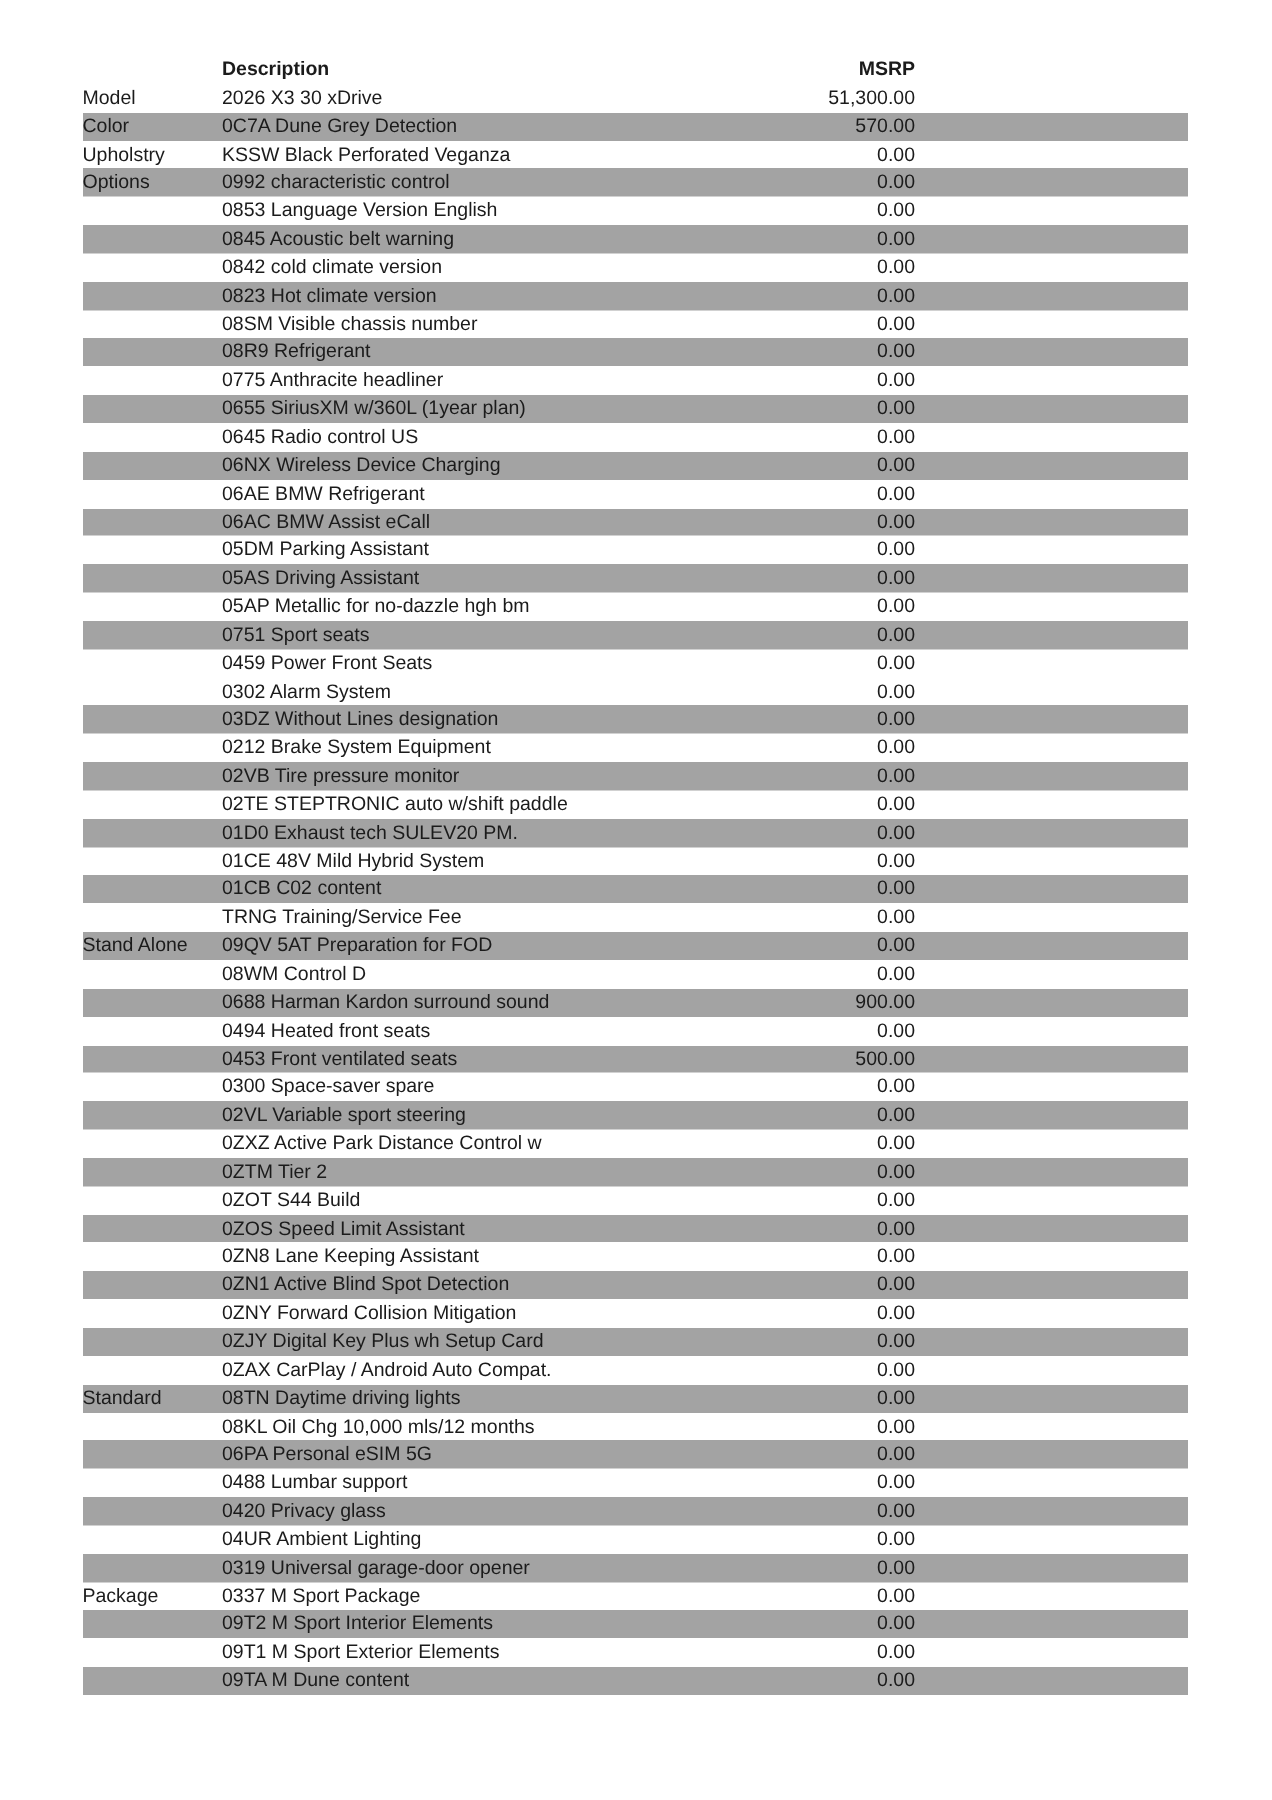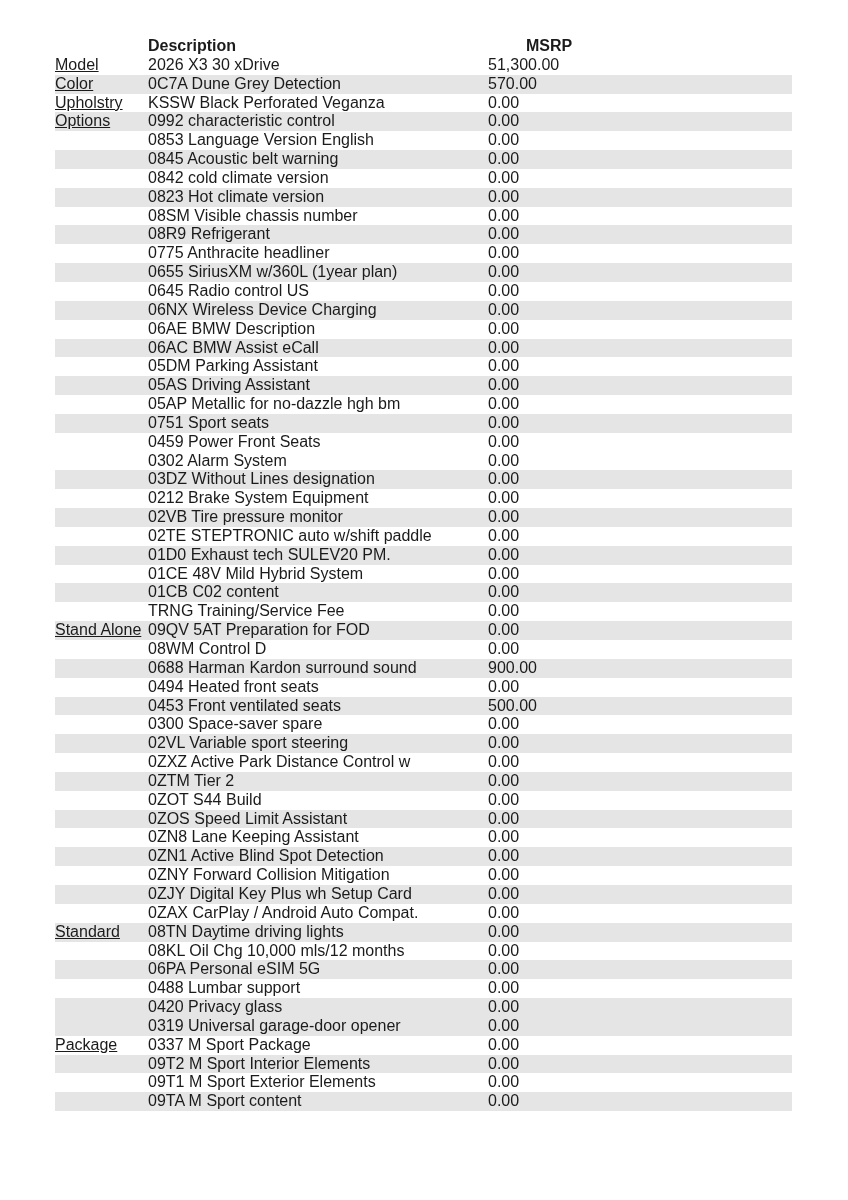--- a/index.html
+++ b/index.html
@@ -15,46 +15,46 @@
     position: relative;
     overflow: hidden;
   }
   .doc-table {
     position: absolute;
     left: 55px;
     top: 37px;
     width: 737px;
     border-collapse: collapse;
     table-layout: fixed;
-    font-size: 16px;
+    font-size: 13px;
   }
   .doc-table th,
   .doc-table td {
     height: 18.85px;
     line-height: 18.85px;
     padding: 0;
     margin: 0;
     white-space: nowrap;
     overflow: hidden;
     vertical-align: middle;
     font-weight: normal;
   }
   .col-cat   { width: 93px;  }
   .col-desc  { width: 340px; }
   .col-msrp  { width: 122px; }
   .col-pad   { width: 182px; }
-  .cell-cat  { padding-left: 6px; text-align: left; text-decoration: underline; }
+  .cell-cat  { padding-left: 6px; text-align: left; }
   .cell-desc { text-align: left; }
-  .cell-msrp { }
+  .cell-msrp { text-align: right; }
   thead th.cell-desc,
   thead th.cell-msrp {
     font-weight: bold;
   }
   tbody tr.shaded {
-    background: #e5e5e5;
+    background: #a3a3a3;
   }
 </style>
 </head>
 <body>
 
 <table class="doc-table">
   <colgroup>
     <col class="col-cat">
     <col class="col-desc">
     <col class="col-msrp">
@@ -148,21 +148,21 @@
     <td></td>
   </tr>
       <tr class="shaded">
     <td class="cell-cat"></td>
     <td class="cell-desc">06NX Wireless Device Charging</td>
     <td class="cell-msrp">0.00</td>
     <td></td>
   </tr>
       <tr>
     <td class="cell-cat"></td>
-    <td class="cell-desc">06AE BMW Description</td>
+    <td class="cell-desc">06AE BMW Refrigerant</td>
     <td class="cell-msrp">0.00</td>
     <td></td>
   </tr>
       <tr class="shaded">
     <td class="cell-cat"></td>
     <td class="cell-desc">06AC BMW Assist eCall</td>
     <td class="cell-msrp">0.00</td>
     <td></td>
   </tr>
       <tr>
@@ -368,20 +368,26 @@
     <td class="cell-desc">0488 Lumbar support</td>
     <td class="cell-msrp">0.00</td>
     <td></td>
   </tr>
       <tr class="shaded">
     <td class="cell-cat"></td>
     <td class="cell-desc">0420 Privacy glass</td>
     <td class="cell-msrp">0.00</td>
     <td></td>
   </tr>
+      <tr>
+    <td class="cell-cat"></td>
+    <td class="cell-desc">04UR Ambient Lighting</td>
+    <td class="cell-msrp">0.00</td>
+    <td></td>
+  </tr>
       <tr class="shaded">
     <td class="cell-cat"></td>
     <td class="cell-desc">0319 Universal garage-door opener</td>
     <td class="cell-msrp">0.00</td>
     <td></td>
   </tr>
       <tr>
     <td class="cell-cat">Package</td>
     <td class="cell-desc">0337 M Sport Package</td>
     <td class="cell-msrp">0.00</td>
@@ -394,18 +400,18 @@
     <td></td>
   </tr>
       <tr>
     <td class="cell-cat"></td>
     <td class="cell-desc">09T1 M Sport Exterior Elements</td>
     <td class="cell-msrp">0.00</td>
     <td></td>
   </tr>
       <tr class="shaded">
     <td class="cell-cat"></td>
-    <td class="cell-desc">09TA M Sport content</td>
+    <td class="cell-desc">09TA M Dune content</td>
     <td class="cell-msrp">0.00</td>
     <td></td>
   </tr>
     </tbody>
 </table>
 
 </body></html>

